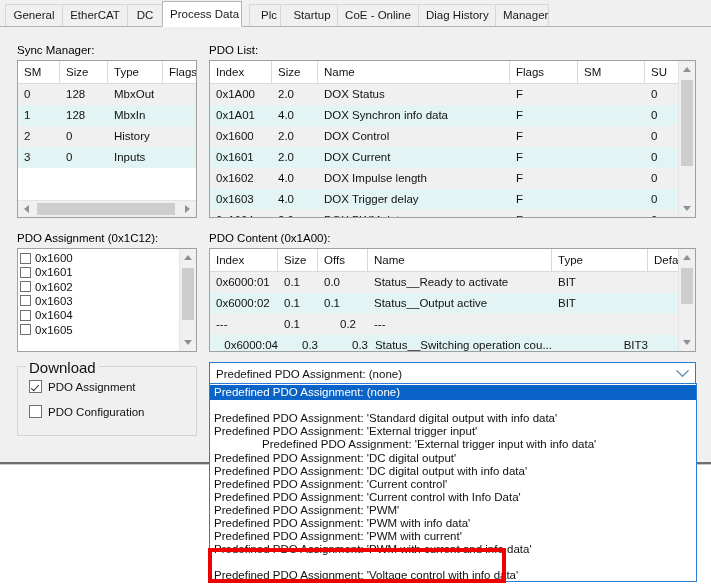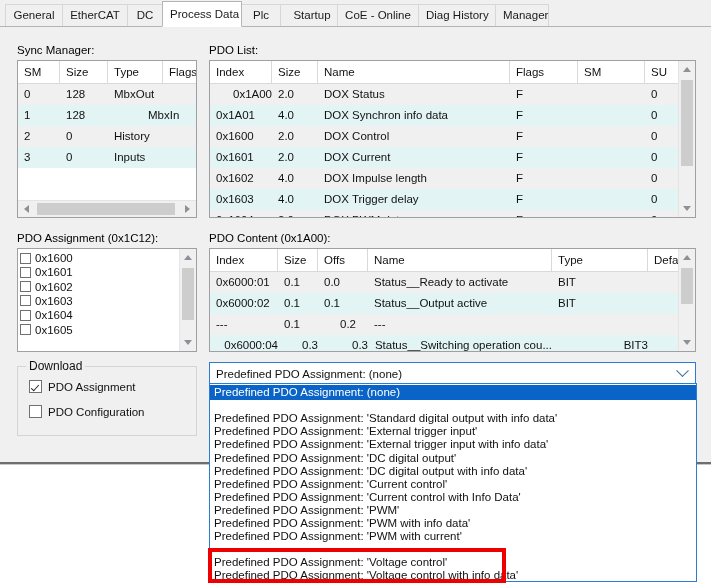--- a/index.html
+++ b/index.html
@@ -199,21 +199,21 @@
   .groupbox {
     position: absolute;
     border: 1px solid #d4d4d4;
     box-sizing: border-box;
     background: transparent;
   }
   .groupbox-title {
     position: absolute; top: -8px; left: 8px;
     background: #f0f0f0;
     padding: 0 3px;
-    font-size: 12px;
+    font-size: 15px;
     color: #111;
   }
   .gb-check {
     position: absolute;
     display: flex; align-items: center;
     font-size: 11.5px; color: #111;
     white-space: nowrap;
   }
   .gb-check .cbox { width: 13px; height: 13px; margin-right: 6px; }
   .gb-check .cbox.checked::after { left: 3px; top: 2px; width: 3px; height: 7px; }
@@ -276,21 +276,21 @@
 </head>
 <body>
 
 <div class="root">
 
   <div class="tabstrip" id="tabstrip">
       <div class="tab" style="left: 5px; width: 58px;">General</div>
       <div class="tab" style="left: 62px; width: 66px;">EtherCAT</div>
       <div class="tab" style="left: 127px; width: 36px;">DC</div>
       <div class="tab selected" style="left: 162px; width: 80px;">Process Data</div>
-      <div class="tab" style="left: 241px; width: 40px;">Plc</div>
+      <div class="tab" style="left: 249px; width: 40px;">Plc</div>
       <div class="tab" style="left: 280px; width: 64px;">Startup</div>
       <div class="tab" style="left: 337px; width: 82px;">CoE - Online</div>
       <div class="tab" style="left: 418px; width: 78px;">Diag History</div>
       <div class="tab" style="left: 495px; width: 54px;">Manager</div>
     </div>
 
   <div class="content-panel"></div>
   <div class="panel-bottom-edge"></div>
   <div class="panel-bottom-edge2"></div>
   <div class="white-under"></div>
@@ -305,21 +305,21 @@
       </div>
       <div class="grow odd" style="top: 23px; height: 21px;">
         <div class="gc" style="left: 0px; width: 42px; height: 21px; line-height: 20px;">0</div>
         <div class="gc" style="left: 42px; width: 48px; height: 21px; line-height: 20px;">128</div>
         <div class="gc" style="left: 90px; width: 55px; height: 21px; line-height: 20px;">MbxOut</div>
         <div class="gc" style="left: 145px; width: 33px; height: 21px; line-height: 20px;"></div>
       </div>
       <div class="grow even" style="top: 44px; height: 21px;">
         <div class="gc" style="left: 0px; width: 42px; height: 21px; line-height: 20px;">1</div>
         <div class="gc" style="left: 42px; width: 48px; height: 21px; line-height: 20px;">128</div>
-        <div class="gc" style="left: 90px; width: 55px; height: 21px; line-height: 20px; margin-left: 34px;">MbxIn</div>
+        <div class="gc" style="left: 90px; width: 55px; height: 21px; line-height: 20px;">MbxIn</div>
         <div class="gc" style="left: 145px; width: 33px; height: 21px; line-height: 20px;"></div>
       </div>
       <div class="grow odd" style="top: 65px; height: 21px;">
         <div class="gc" style="left: 0px; width: 42px; height: 21px; line-height: 20px;">2</div>
         <div class="gc" style="left: 42px; width: 48px; height: 21px; line-height: 20px;">0</div>
         <div class="gc" style="left: 90px; width: 55px; height: 21px; line-height: 20px;">History</div>
         <div class="gc" style="left: 145px; width: 33px; height: 21px; line-height: 20px;"></div>
       </div>
       <div class="grow even" style="top: 86px; height: 21px;">
         <div class="gc" style="left: 0px; width: 42px; height: 21px; line-height: 20px;">3</div>
@@ -342,21 +342,21 @@
   <div class="box" id="pl-box" style="left:209px; top:60px; width:487px; height:158px;">
       <div class="ghead">
         <div class="hc" style="left: 0px; width: 62px;">Index</div>
         <div class="hc" style="left: 62px; width: 46px;">Size</div>
         <div class="hc" style="left: 108px; width: 192px;">Name</div>
         <div class="hc" style="left: 300px; width: 68px;">Flags</div>
         <div class="hc" style="left: 368px; width: 67px;">SM</div>
         <div class="hc last" style="left: 435px; width: 35px;">SU</div>
       </div>
       <div class="grow odd" style="top: 23px; height: 21px;">
-        <div class="gc" style="left: 0px; width: 62px; height: 21px; line-height: 20px; text-align: right;">0x1A00</div>
+        <div class="gc" style="left: 0px; width: 62px; height: 21px; line-height: 20px;">0x1A00</div>
         <div class="gc" style="left: 62px; width: 46px; height: 21px; line-height: 20px;">2.0</div>
         <div class="gc" style="left: 108px; width: 192px; height: 21px; line-height: 20px;">DOX Status</div>
         <div class="gc" style="left: 300px; width: 68px; height: 21px; line-height: 20px;">F</div>
         <div class="gc" style="left: 368px; width: 67px; height: 21px; line-height: 20px;"></div>
         <div class="gc" style="left: 435px; width: 35px; height: 21px; line-height: 20px;">0</div>
       </div>
       <div class="grow even" style="top: 44px; height: 21px;">
         <div class="gc" style="left: 0px; width: 62px; height: 21px; line-height: 20px;">0x1A01</div>
         <div class="gc" style="left: 62px; width: 46px; height: 21px; line-height: 20px;">4.0</div>
         <div class="gc" style="left: 108px; width: 192px; height: 21px; line-height: 20px;">DOX Synchron info data</div>
@@ -526,27 +526,27 @@
     <div class="val">Predefined PDO Assignment: (none)</div>
     <div class="chev">
       <span class="chev-glyph"></span>
     </div>
   </div>
 
   <div class="combo-list" id="combo-list" style="left:209px; top:383px; width:488px; height:199px;">
       <div class="opt selected" style="top: 1px;">Predefined PDO Assignment: (none)</div>
       <div class="opt" style="top: 27.2px;">Predefined PDO Assignment: 'Standard digital output with info data'</div>
       <div class="opt" style="top: 40.3px;">Predefined PDO Assignment: 'External trigger input'</div>
-      <div class="opt" style="top: 53.4px;">Predefined PDO Assignment: 'External trigger input with info data'</div>
+      <div class="opt" style="top: 53.4px; margin-left: 48px;">Predefined PDO Assignment: 'External trigger input with info data'</div>
       <div class="opt" style="top: 66.5px;">Predefined PDO Assignment: 'DC digital output'</div>
       <div class="opt" style="top: 79.6px;">Predefined PDO Assignment: 'DC digital output with info data'</div>
       <div class="opt" style="top: 92.7px;">Predefined PDO Assignment: 'Current control'</div>
       <div class="opt" style="top: 105.8px;">Predefined PDO Assignment: 'Current control with Info Data'</div>
       <div class="opt" style="top: 118.9px;">Predefined PDO Assignment: 'PWM'</div>
       <div class="opt" style="top: 132px;">Predefined PDO Assignment: 'PWM with info data'</div>
       <div class="opt" style="top: 145.1px;">Predefined PDO Assignment: 'PWM with current'</div>
-      <div class="opt" style="top: 171.3px;">Predefined PDO Assignment: 'Voltage control'</div>
+      <div class="opt" style="top: 158.2px;">Predefined PDO Assignment: 'PWM with current and info data'</div>
       <div class="opt" style="top: 184.4px;">Predefined PDO Assignment: 'Voltage control with info data'</div>
     </div>
 
   <div class="redbox" style="left:208px; top:548px; width:298px; height:35px;"></div>
 
 </div>
 
 </body></html>

